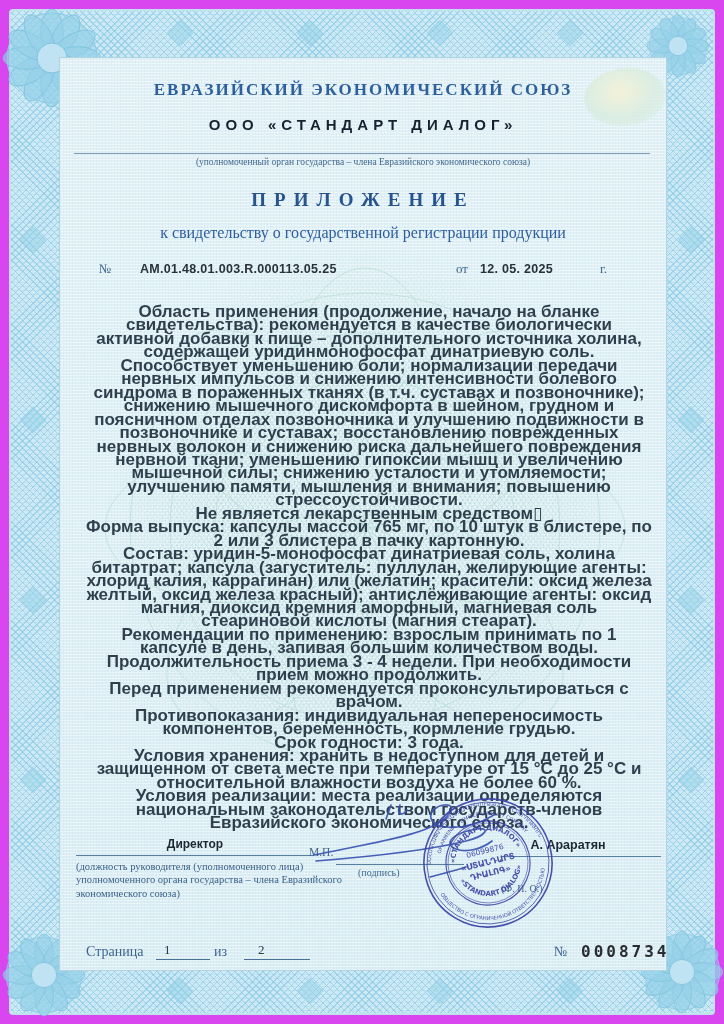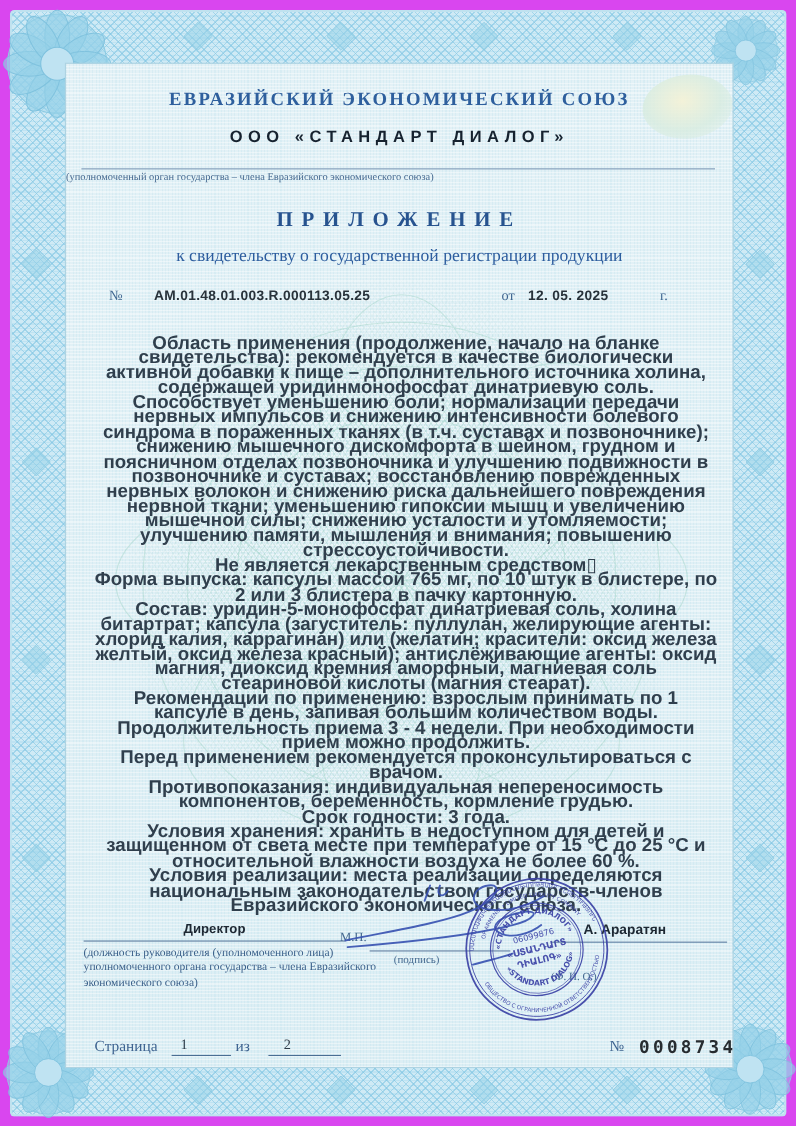--- a/index.html
+++ b/index.html
@@ -29,21 +29,21 @@
     -webkit-mask-image:radial-gradient(closest-side, #000 55%, rgba(0,0,0,0) 100%);
     mask-image:radial-gradient(closest-side, #000 55%, rgba(0,0,0,0) 100%);}
   .wm-flower{position:absolute;left:35px;top:160px;pointer-events:none;}
   
   .union-title{left:0;top:22px;width:100%;text-align:center;
     font-family:"Liberation Serif","DejaVu Serif",serif;font-size:17px;font-weight:bold;
     letter-spacing:2px;color:#2e5f9d;}
   .org-name{left:0;top:58px;width:100%;text-align:center;font-size:15px;font-weight:bold;
     letter-spacing:5px;color:#16222f;}
   .hdr-line{left:14px;top:95px;width:576px;border-top:1px solid #7f9cb8;height:0;}
-  .org-caption{left:0;top:99px;width:100%;
+  .org-caption{left:0;top:99px;width:100%;text-align:center;
     font-family:"Liberation Serif","DejaVu Serif",serif;font-size:9.5px;color:#44688f;}
   .doc-title{left:0;top:131px;width:100%;text-align:center;
     font-family:"Liberation Serif","DejaVu Serif",serif;font-size:19px;font-weight:bold;
     letter-spacing:8px;color:#27538f;}
   .doc-subtitle{left:0;top:166px;width:100%;text-align:center;
     font-family:"Liberation Serif","DejaVu Serif",serif;font-size:16px;color:#2d5d9e;}
   .serif-lbl{font-family:"Liberation Serif","DejaVu Serif",serif;font-size:13px;color:#3e6590;}
   .typed{font-size:12.5px;font-weight:bold;color:#28323a;letter-spacing:.3px;}
   
   .body-text{left:26px;top:247px;width:566px;font-size:17px;font-weight:bold;

